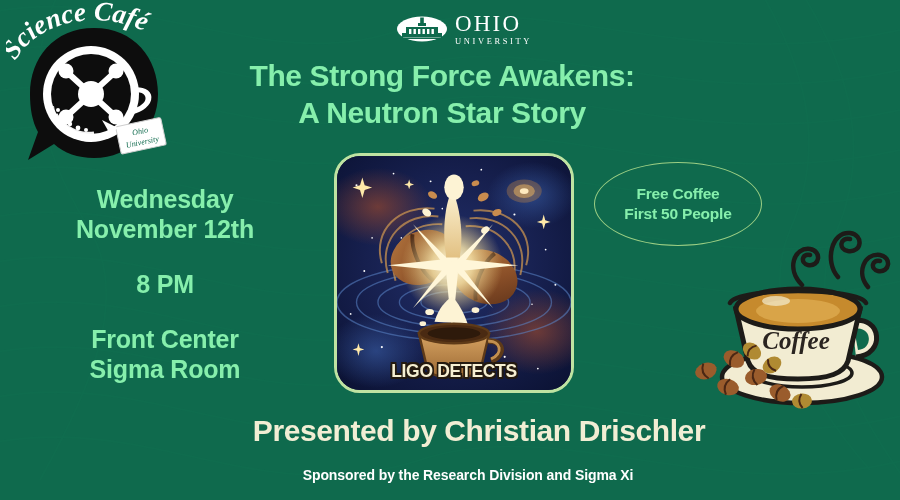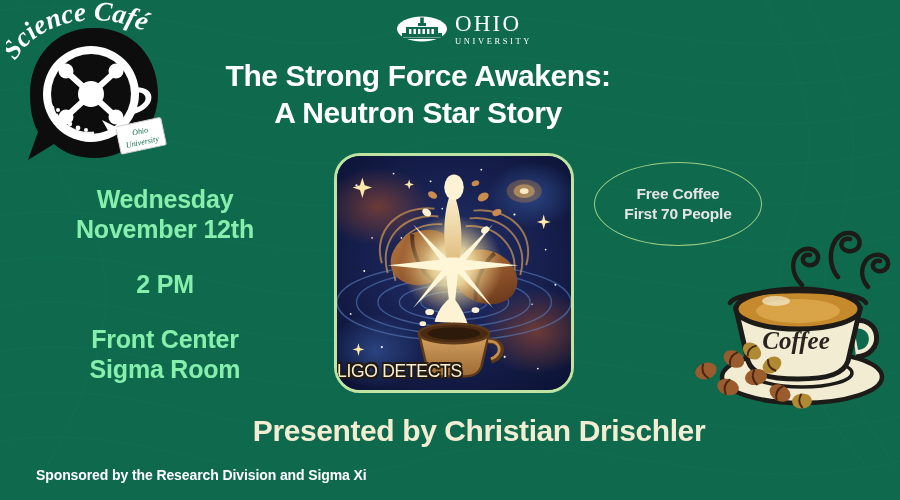--- a/index.html
+++ b/index.html
@@ -39,23 +39,23 @@
     font-family:"Liberation Serif", serif;
     font-size:23px; letter-spacing:2.2px; color:#ffffff; font-weight:400;
   }
   .ohio-small {
     font-family:"Liberation Serif", serif;
     font-size:8.5px; letter-spacing:2.6px; color:#ffffff; margin-top:2px;
   }
 
   
   #title {
-    position:absolute; left:158px; top:58px; width:520px;
+    position:absolute; left:182px; top:58px; width:520px;
     text-align:center;
-    color:#ffffff;
+    color:#86efac;
     font-family:"Liberation Sans", sans-serif;
     font-weight:bold;
     font-size:30px;
     line-height:1.22;
     letter-spacing:-0.4px;
   }
   #title .l2 { display:block; }
 
   
   #details {
@@ -80,21 +80,21 @@
   #art svg { display:block; width:100%; height:100%; }
 
   
   #coffee-oval {
     position:absolute; left:594px; top:162px;
     width:168px; height:84px;
     border:1.6px solid #9ccf84;
     border-radius:50%;
     display:flex; flex-direction:column;
     align-items:center; justify-content:center;
-    color:#e5e5e5; font-weight:bold; font-size:15.5px;
+    color:#86efac; font-weight:bold; font-size:15.5px;
     line-height:1.32; text-align:center;
     letter-spacing:-0.2px;
   }
 
   
   #cup { position:absolute; left:690px; top:225px; width:215px; height:195px; }
   #cup svg { display:block; width:100%; height:100%; }
 
   
   #presenter {
@@ -103,20 +103,21 @@
     color:#f2eed4;
     font-weight:bold;
     font-size:30px;
     letter-spacing:-0.4px;
     margin-left:29px;
   }
 
   
   #sponsor {
     position:absolute; left:0; top:467px; width:900px;
+    text-align:center;
     color:#ffffff;
     font-weight:bold;
     font-size:14px;
     letter-spacing:-0.1px;
     padding-left:36px;
   }
 </style>
 </head>
 <body>
 
@@ -220,21 +221,21 @@
 
   <h1 id="title">
     <span class="l1">The Strong Force Awakens:</span>
     <span class="l2">A Neutron Star Story</span>
   </h1>
 
   <div id="details">
     <div class="det-block">Wednesday</div>
     <div class="det-block">November 12th</div>
     <div class="det-gap-a"></div>
-    <div class="det-time">2 PM</div>
+    <div class="det-time">8 PM</div>
     <div class="det-gap-b"></div>
     <div class="det-block">Front Center</div>
     <div class="det-block">Sigma Room</div>
   </div>
 
   <div id="art">
     <svg viewBox="0 0 240 240">
       <defs>
         <radialGradient id="spaceBg" cx="50%" cy="46%" r="72%">
           <stop offset="0%" stop-color="#23306b"></stop>
@@ -375,32 +376,32 @@
         <path d="M155,190 C170,188 174,204 158,210" fill="none" stroke="#5e3a18" stroke-width="6"></path>
         <path d="M155,190 C168,189 171,203 158,208" fill="none" stroke="#c28f4f" stroke-width="3"></path>
       </g>
 
       <g font-family="'Liberation Sans', sans-serif" font-weight="bold" text-anchor="middle">
         <text x="120" y="200" font-size="0" fill="none"></text>
       </g>
       <text x="120" y="205" text-anchor="middle" font-family="'Liberation Sans', sans-serif" font-size="0" fill="none"></text>
     </svg>
 
-    <div style="position:absolute; left:0; bottom:8px; width:100%; 
-                font-weight:normal; font-size:17.5px; line-height:1.12; color:#f6efd2;
+    <div style="position:absolute; left:0; bottom:8px; width:100%; text-align:center;
+                font-weight:bold; font-size:17.5px; line-height:1.12; color:#f6efd2;
                 letter-spacing:-0.3px;
                 text-shadow:-1.6px 0 #241a10, 1.6px 0 #241a10, 0 -1.6px #241a10, 0 1.6px #241a10,
                             -1.6px -1.6px #241a10, 1.6px 1.6px #241a10, 1.6px -1.6px #241a10, -1.6px 1.6px #241a10;">
       <div>LIGO DETECTS</div>
     </div>
   </div>
 
   <div id="coffee-oval">
     <div>Free Coffee</div>
-    <div>First 70 People</div>
+    <div>First 50 People</div>
   </div>
 
   <div id="cup">
     <svg viewBox="0 0 215 195">
 
       <g fill="none" stroke="#1d1b18" stroke-width="4.5" stroke-linecap="round">
         <path d="M112,60 C96,44 104,22 120,24 C132,26 130,42 118,40 C110,38 112,28 120,30"></path>
         <path d="M148,52 C134,36 142,6 160,8 C174,10 172,28 158,26 C148,24 150,12 160,14"></path>
         <path d="M178,62 C166,48 174,28 190,30 C202,32 200,48 188,46 C180,44 182,34 190,36"></path>
       </g>

